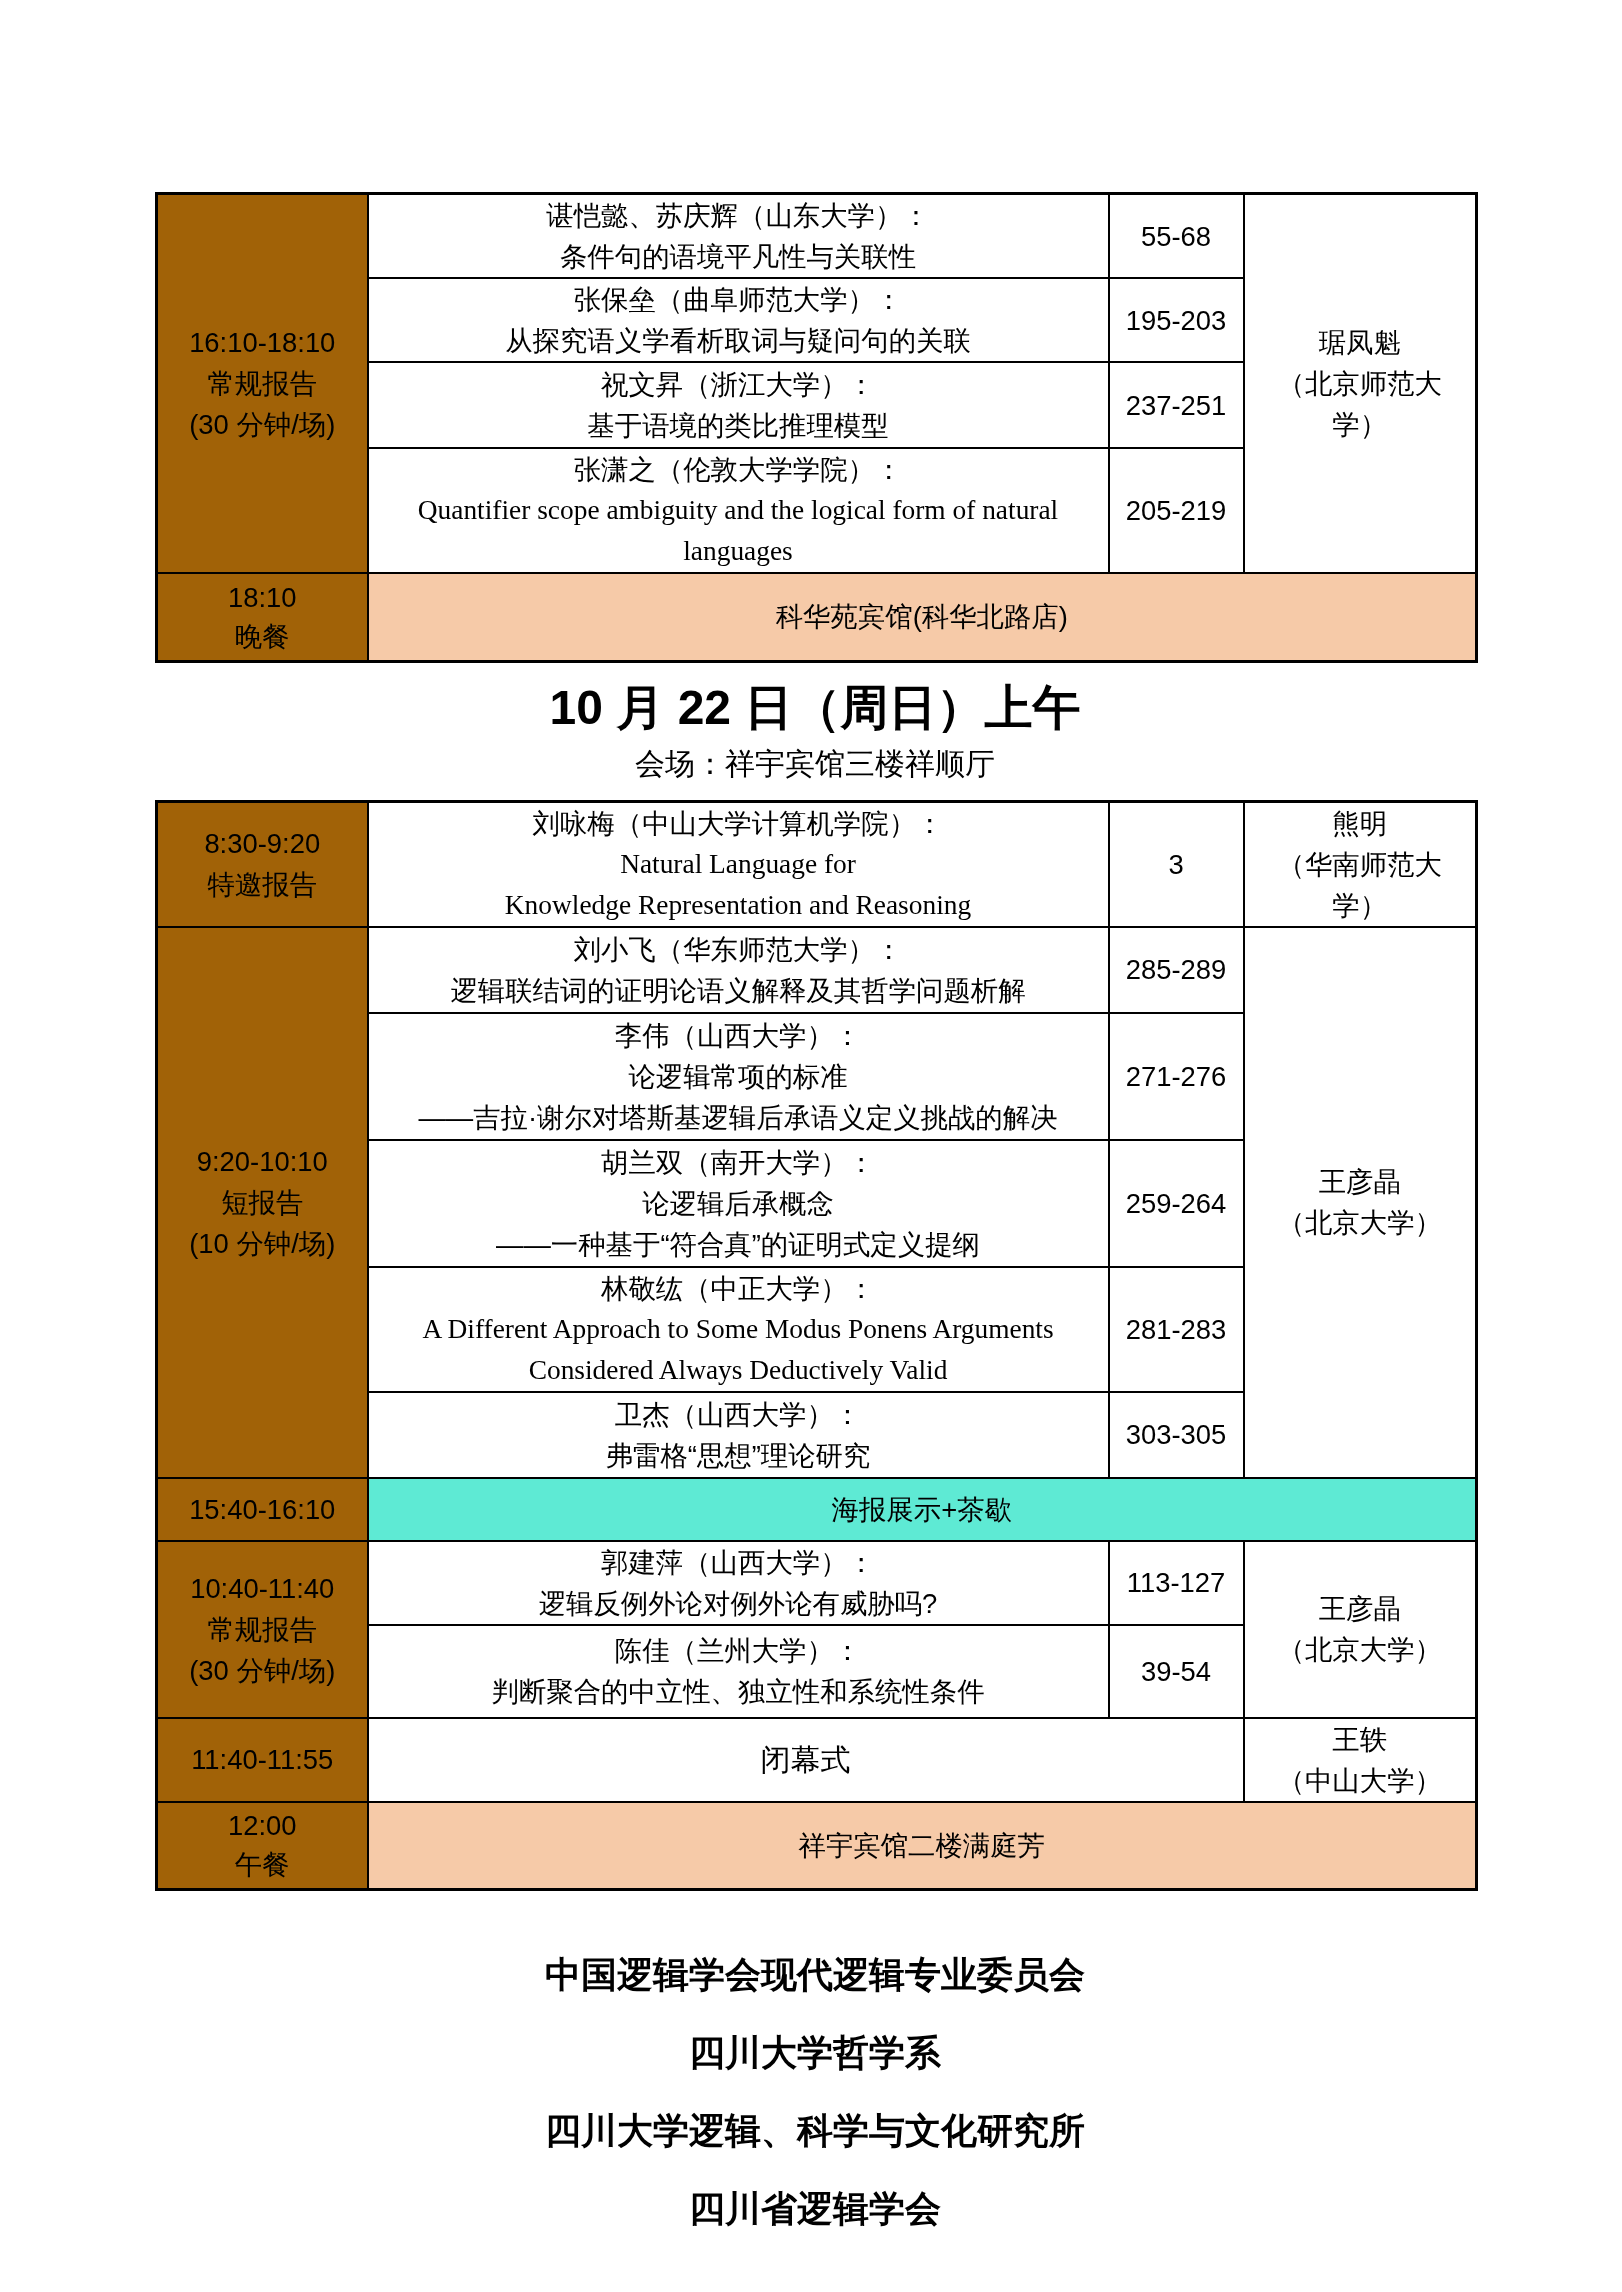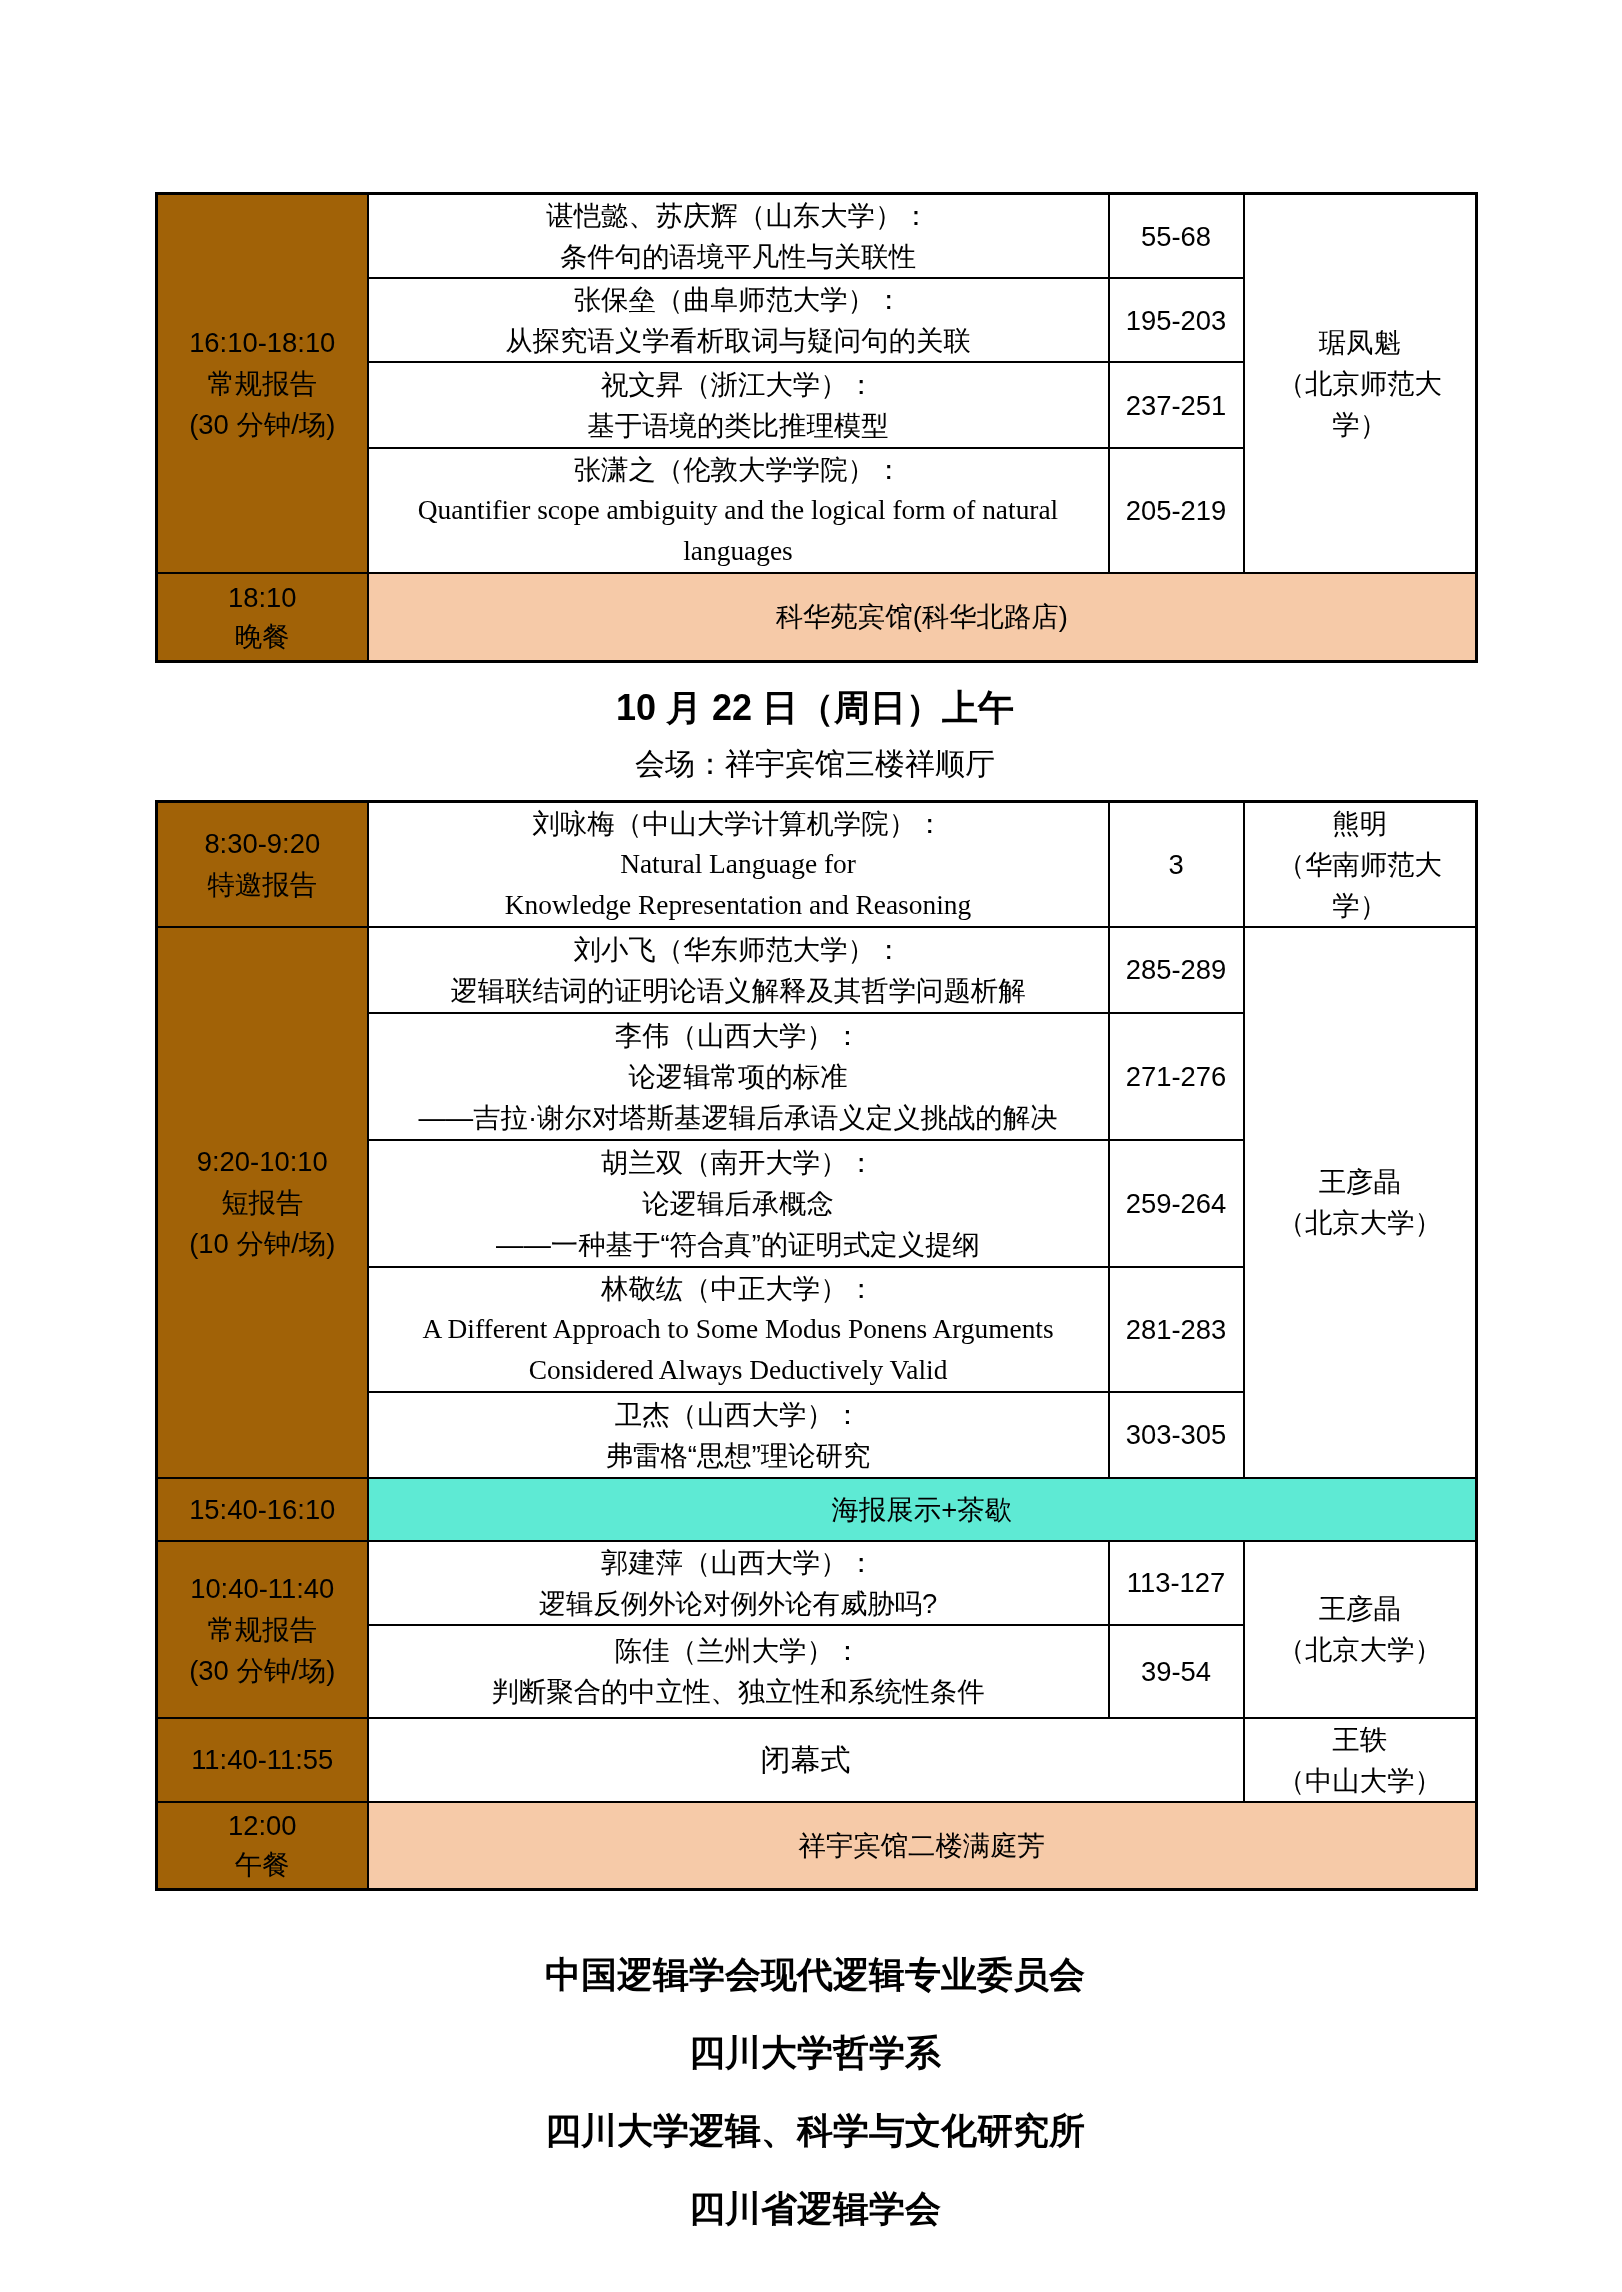--- a/index.html
+++ b/index.html
@@ -38,21 +38,21 @@
   .band-light{background:#5eead4;font-size:30px;}
   .tt td{border-top-width:3.9px;}
   .en{font-family:"Liberation Serif", serif;}
   .lh36{line-height:35px;margin-top:44px;}
   .lh40{line-height:39px;}
   
   .h85{height:83px;}.h87{height:61px;}.h88{height:86px;}.h110{height:108px;}
   .h90{height:88px;padding-left:29px;}.h128{height:125px;}.h130{height:127px;}.h112{height:110px;}
   .h64{height:63px;}.h86{height:84px;}.h95{height:93px;}.h77{height:75px;}
   .headings{width:1320px;margin-left:155px;text-align:center;}
-  .h-date{margin-top:21.6px;font-size:36px;font-weight:bold;line-height:47px;}
+  .h-date{margin-top:21.6px;font-size:48px;font-weight:bold;line-height:47px;}
   .h-venue{margin-top:11.8px;font-size:30px;line-height:41px;}
   .headings + table.t2{margin-top:15.7px;}
   .footer{width:1320px;margin-left:155px;margin-top:45px;text-align:center;}
   .footer div{font-size:36px;font-weight:bold;line-height:78px;}
 </style>
 </head>
 <body>
 
 <div class="sheet">
 

